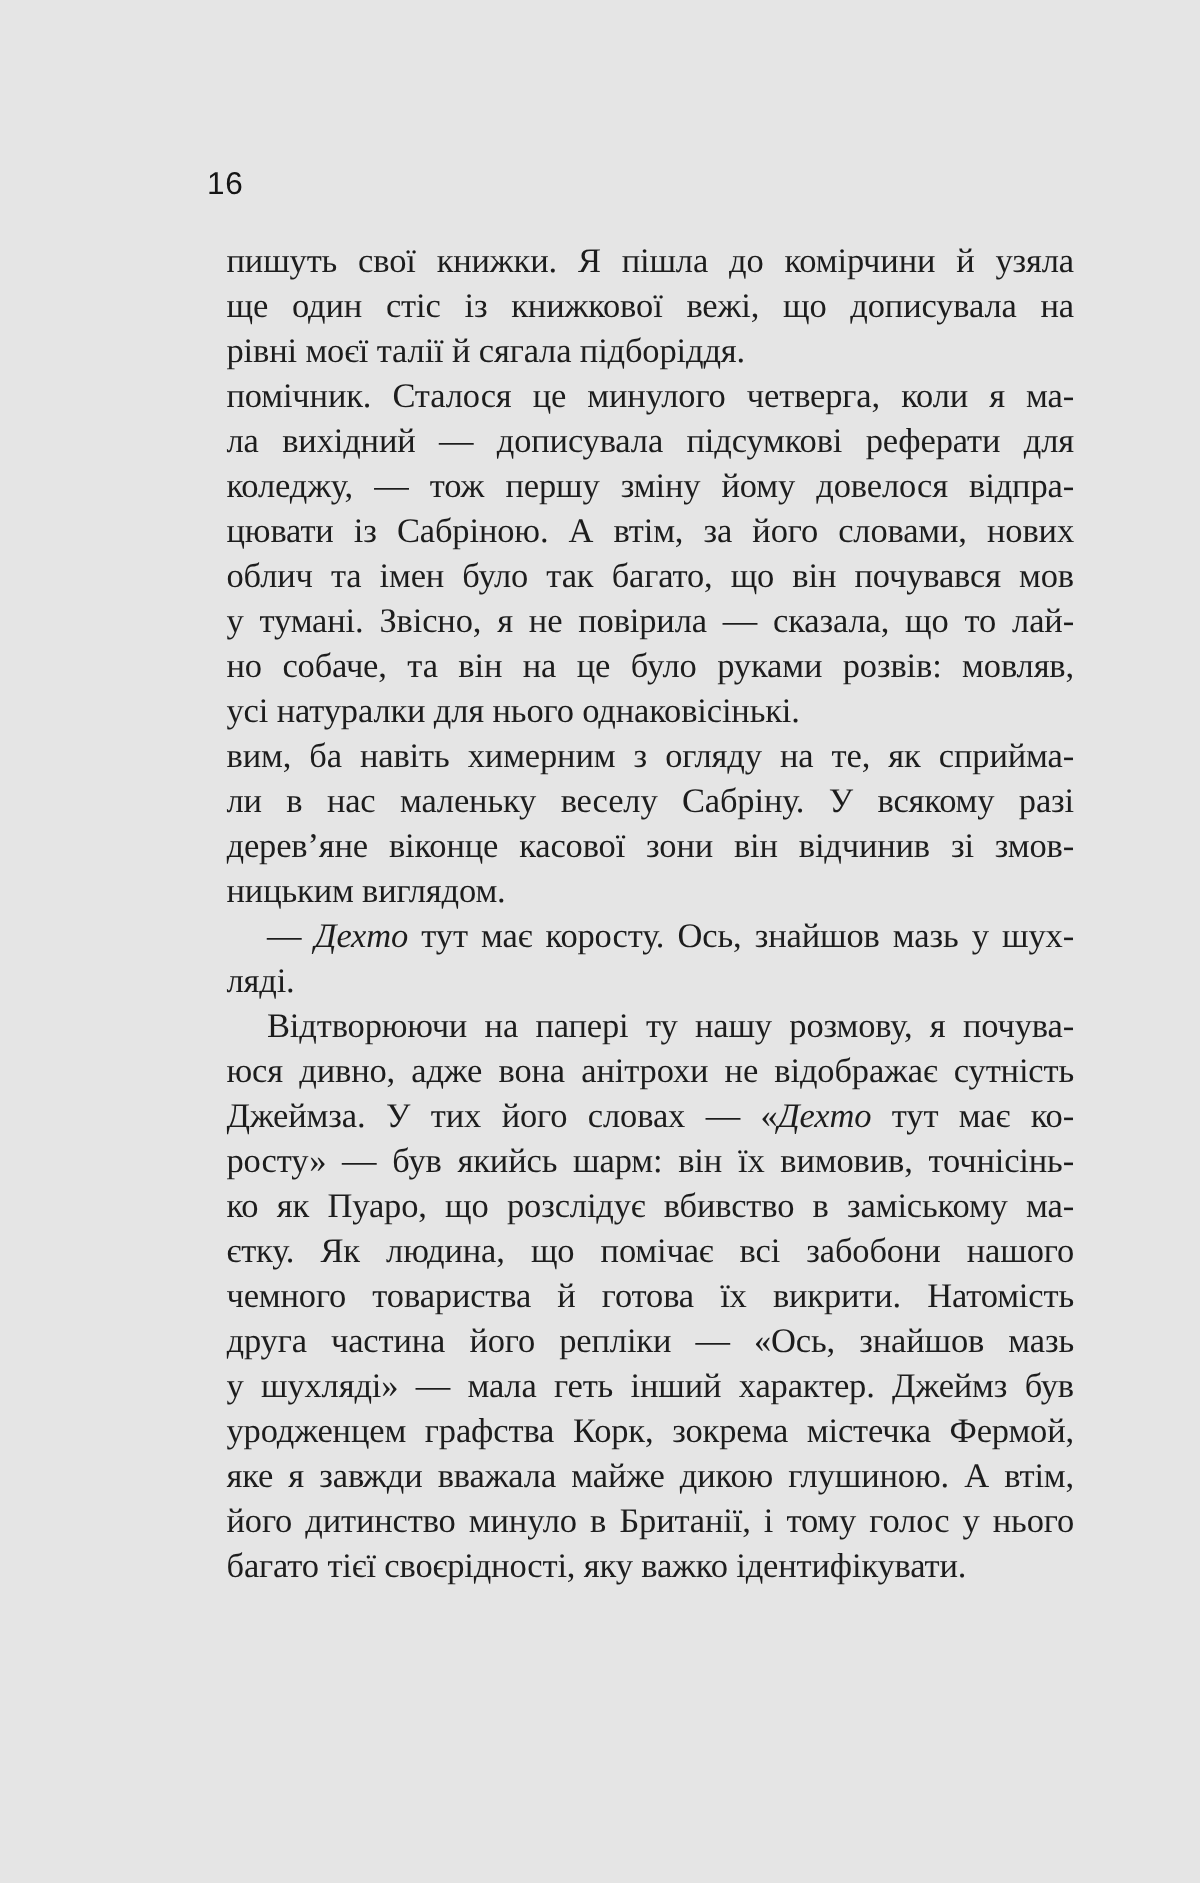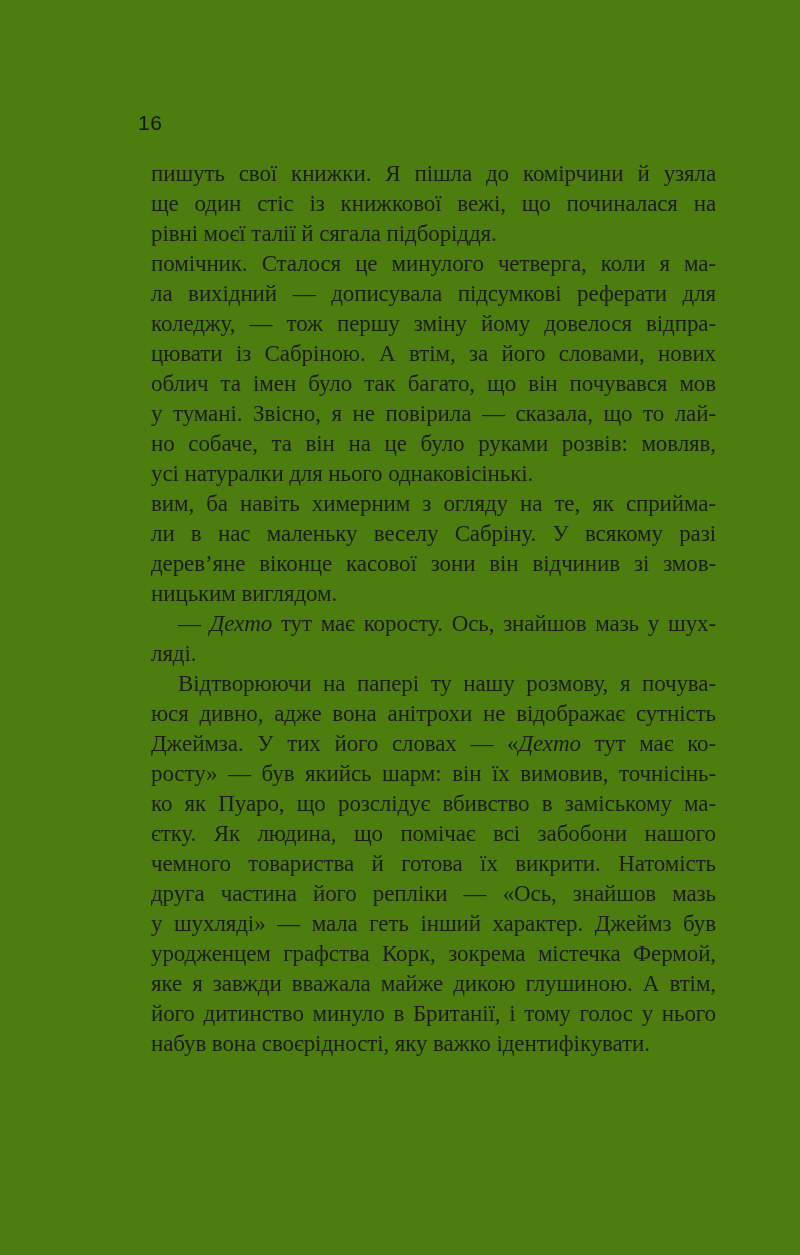--- a/index.html
+++ b/index.html
@@ -9,21 +9,21 @@
   body {
     width: 800px;
     height: 1255px;
     background: #fdfdfd;
     font-family: "Liberation Serif", "DejaVu Serif", serif;
   }
   .page {
     position: relative;
     width: 800px;
     height: 1255px;
-    background: #4d7c0f;
+    background: #e5e5e5;
     overflow: hidden;
   }
   .folio {
     position: absolute;
     left: 138px;
     top: 111px;
     font-family: "Liberation Sans", sans-serif;
     font-size: 21px;
     font-weight: 400;
     letter-spacing: 0.5px;
@@ -61,21 +61,21 @@
   }
 </style>
 </head>
 <body style="background: rgb(253, 253, 253);">
 
 <div class="page">
   <div class="folio">16</div>
   <div class="text-block" id="text-block" style="color: rgb(29, 29, 29);">
       <div class="paragraph">
         <div class="line just">пишуть свої книжки. Я пішла до комірчини й узяла</div>
-        <div class="line just">ще один стіс із книжкової вежі, що починалася на</div>
+        <div class="line just">ще один стіс із книжкової вежі, що дописувала на</div>
         <div class="line">рівні моєї талії й сягала підборіддя.</div>
       </div>
       <div class="paragraph">
         <div class="line just">помічник. Сталося це минулого четверга, коли я ма-</div>
         <div class="line just">ла вихідний — дописувала підсумкові реферати для</div>
         <div class="line just">коледжу, — тож першу зміну йому довелося відпра-</div>
         <div class="line just">цювати із Сабріною. А втім, за його словами, нових</div>
         <div class="line just">облич та імен було так багато, що він почувався мов</div>
         <div class="line just">у тумані. Звісно, я не повірила — сказала, що то лай-</div>
         <div class="line just">но собаче, та він на це було руками розвів: мовляв,</div>
@@ -97,16 +97,16 @@
         <div class="line just">Джеймза. У тих його словах — «<i>Дехто</i> тут має ко-</div>
         <div class="line just">росту» — був якийсь шарм: він їх вимовив, точнісінь-</div>
         <div class="line just">ко як Пуаро, що розслідує вбивство в заміському ма-</div>
         <div class="line just">єтку. Як людина, що помічає всі забобони нашого</div>
         <div class="line just">чемного товариства й готова їх викрити. Натомість</div>
         <div class="line just">друга частина його репліки — «Ось, знайшов мазь</div>
         <div class="line just">у шухляді» — мала геть інший характер. Джеймз був</div>
         <div class="line just">уродженцем графства Корк, зокрема містечка Фермой,</div>
         <div class="line just">яке я завжди вважала майже дикою глушиною. А втім,</div>
         <div class="line just">його дитинство минуло в Британії, і тому голос у нього</div>
-        <div class="line">набув вона своєрідності, яку важко ідентифікувати.</div>
+        <div class="line">багато тієї своєрідності, яку важко ідентифікувати.</div>
       </div>
     </div>
 </div>
 
 </body></html>

